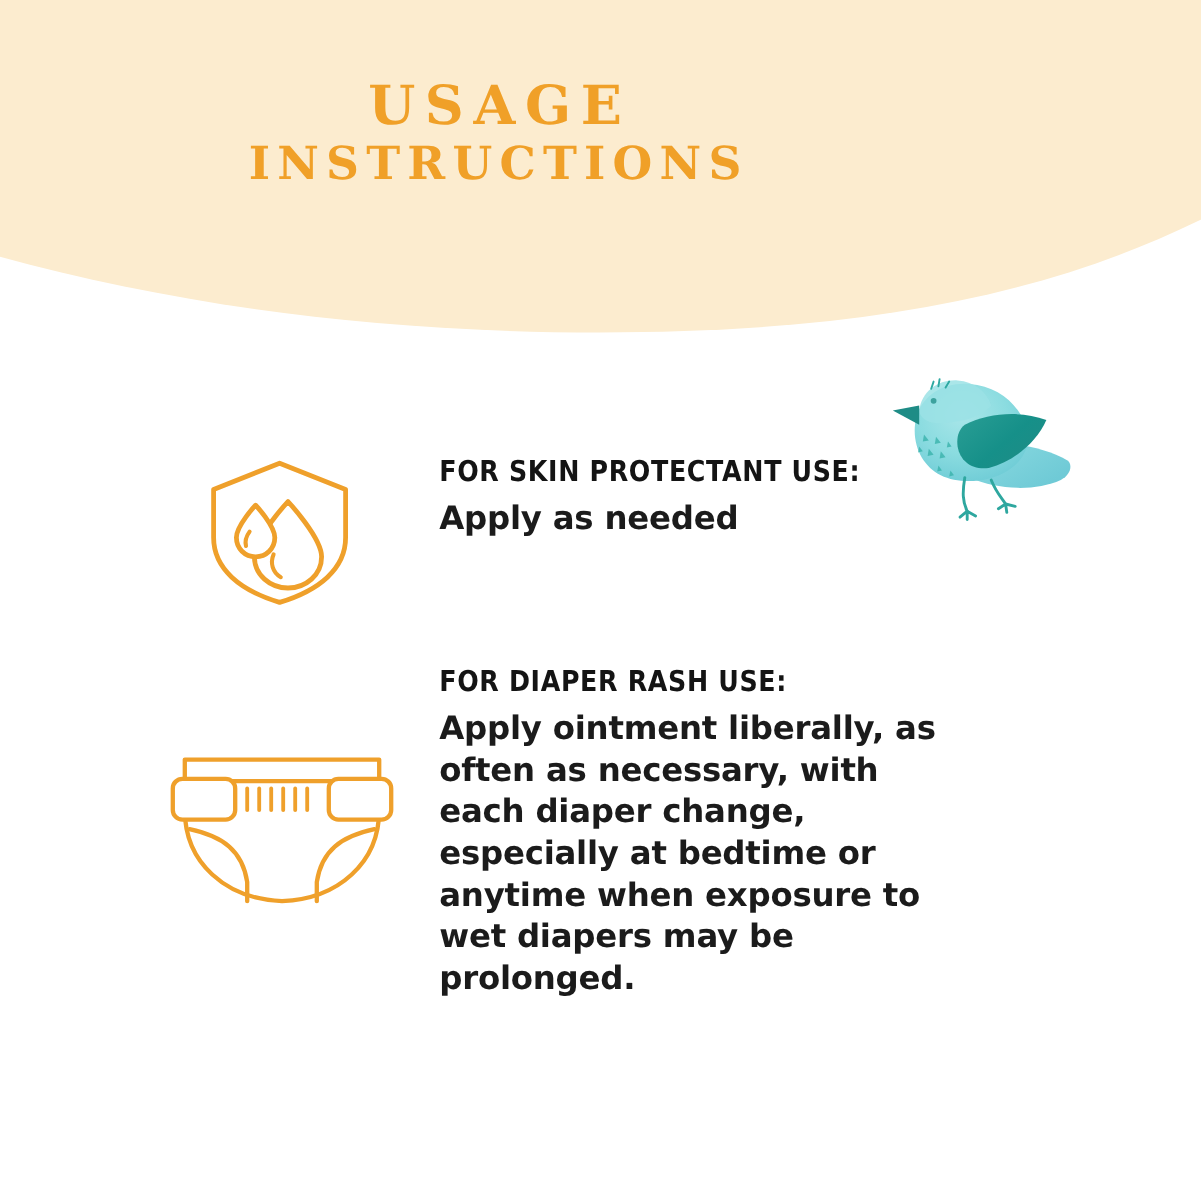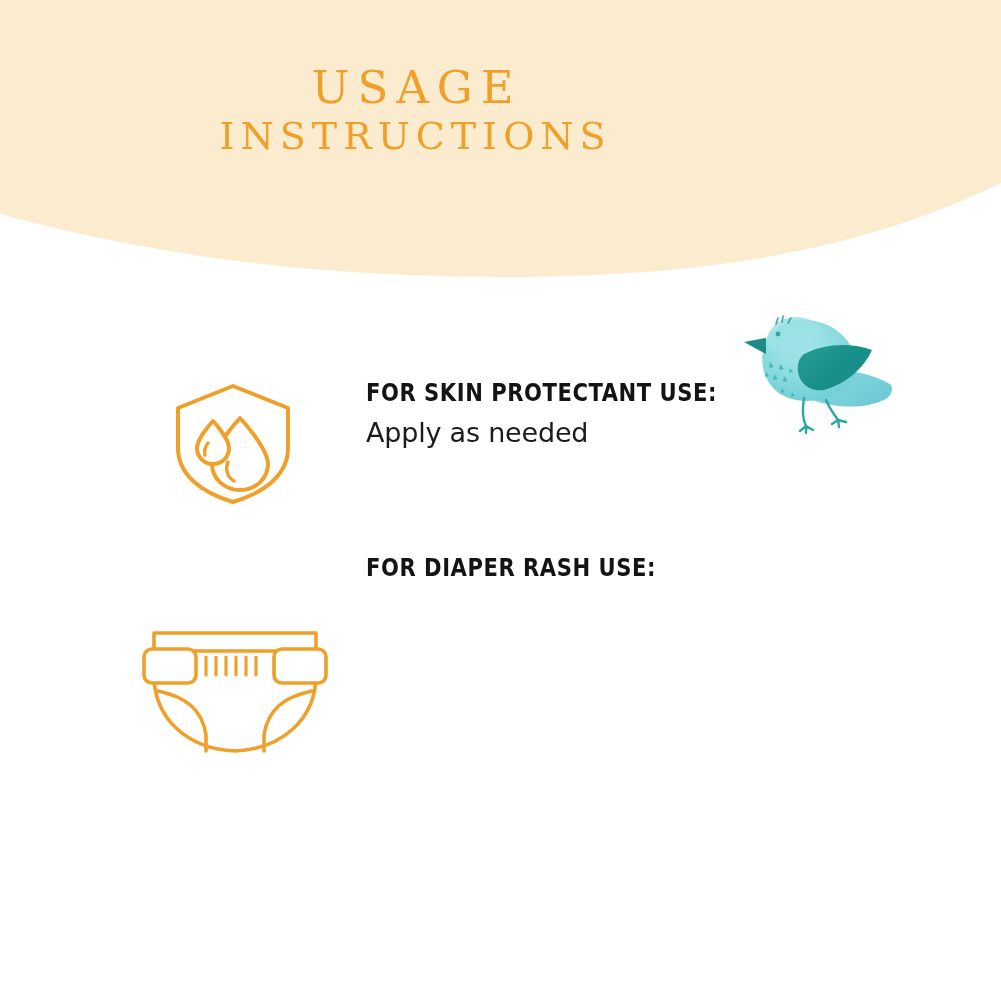--- a/index.html
+++ b/index.html
@@ -36,21 +36,21 @@
     display: block;
   }
 
   .header-title {
     position: absolute;
     left: 0;
     top: 62px;
     width: 825px;
     text-align: center;
     font-family: "DejaVu Serif", "Liberation Serif", serif;
-    font-weight: 400;
+    font-weight: 700;
     color: #F0A028;
     line-height: 1.16;
     letter-spacing: 6px;
     z-index: 3;
     pointer-events: none;
   }
   .header-title .line1 {
     display: block;
     font-size: 45px;
     letter-spacing: 8px;
@@ -119,21 +119,21 @@
     color: #141414;
     line-height: 1.1;
     margin: 0 0 10px 0;
     transform: scaleX(0.88);
     transform-origin: left center;
     white-space: nowrap;
   }
 
   .body-text {
     font-family: "DejaVu Sans", "Liberation Sans", sans-serif;
-    font-weight: 400;
+    font-weight: 700;
     font-size: 27px;
     line-height: 1.28;
     color: #1b1b1b;
     margin: 0;
     max-width: 430px;
     letter-spacing: -0.2px;
   }
   .body-text.single {
     font-size: 27px;
   }
@@ -254,17 +254,18 @@
               <path d="M96,34 L96,52"></path>
               <path d="M106,34 L106,52"></path>
               <path d="M116,34 L116,52"></path>
             </g>
           </g>
         </svg>
       </div>
 
       <div class="text-col">
         <p class="heading">FOR DIAPER RASH USE:</p>
+        <p class="body-text">Apply ointment liberally, as often as necessary, with each diaper change, especially at bedtime or anytime when exposure to wet diapers may be prolonged.</p>
       </div>
     </div>
 
   </div>
 </div>
 
 </body></html>

